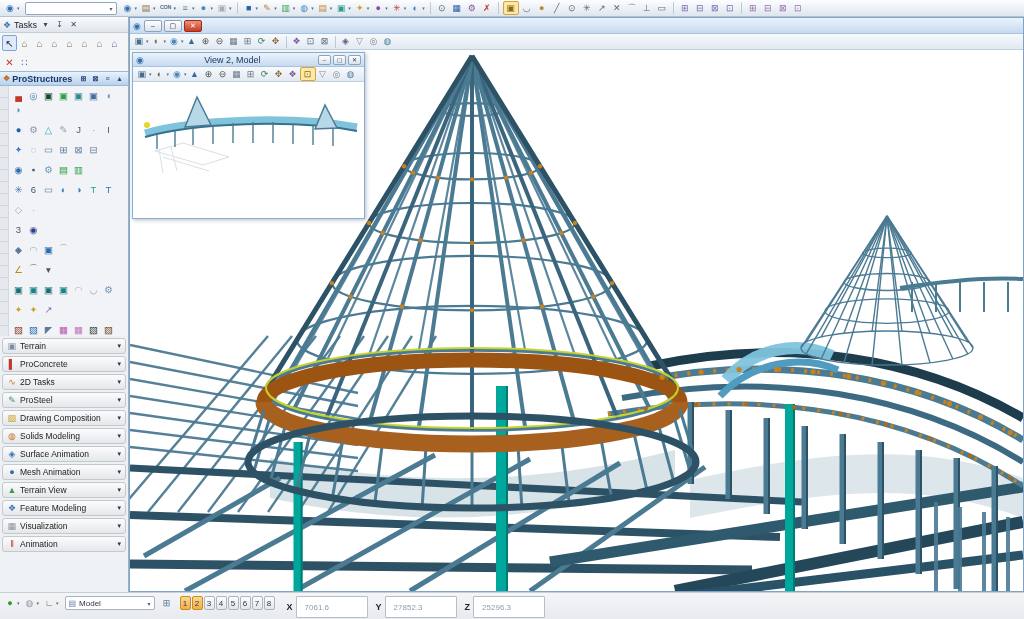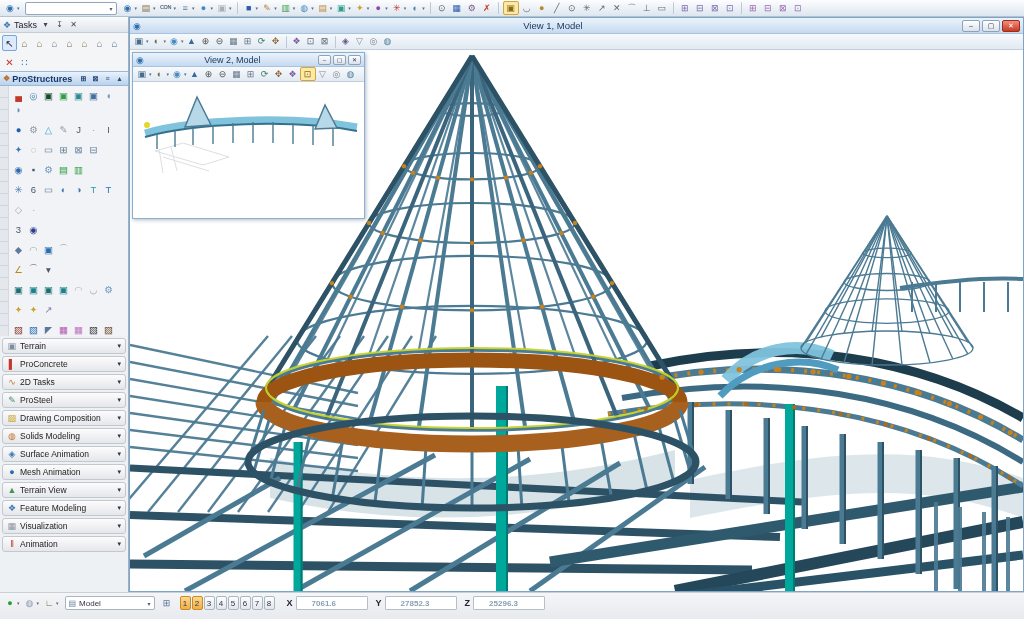--- a/index.html
+++ b/index.html
@@ -93,23 +93,23 @@
     gap:3px; padding:0 3px; margin:0 3px; }
   .scombo .g { color:#5a7a9a; font-size:8px; }
   .scombo::after { content:"▾"; margin-left:auto; font-size:6px; color:#49617c; }
   .vtg { display:flex; gap:1px; margin:0 4px; }
   .vtbtn { width:11px; height:14px; border:1px solid #aab6c2; border-radius:2px;
     background:linear-gradient(#fdfdfd,#e2e7ec); font-size:8px; color:#334;
     display:flex; align-items:center; justify-content:center; }
   .vtbtn.active { background:linear-gradient(#fcd98a,#f0ad4a); border-color:#c98a28; }
   .coord { display:flex; align-items:center; gap:3px; margin-left:6px;
     font-size:9px; font-weight:bold; color:#223; }
-  .cfield { width:72px; height:14px; background:#fff; border:1px solid #b6bfc9;
-    border-radius:1px; font-size:8px; font-weight:bold; color:#8ba0b4;
-    display:flex; align-items:center; padding:0 15px; }
+  .cfield { width:72px; height:22px; background:#fff; border:1px solid #b6bfc9;
+    border-radius:1px; font-size:8px; font-weight:normal; color:#8ba0b4;
+    display:flex; align-items:center; padding:0 8px; }
 </style>
 </head>
 <body>
 
 <div class="root">
 
   <div class="topbar">
     <span class="tbi caret">
         <span class="g" style="color:#2f6fb0">◉</span>
       </span>
@@ -338,21 +338,20 @@
         <span class="pg g" style="color: rgb(192, 57, 43);">‖</span>
         <span class="lbl">Animation</span>
         <span class="chev">▾</span>
       </div>
       </div>
   </div>
 
   <div class="view1">
     <div class="vtitle">
       <span class="vicn">◉</span>
-      <span class="ttl">View 1, Model</span>
       <span class="wbtns">
         <span class="wbtn">–</span>
         <span class="wbtn">▢</span>
         <span class="wbtn close">✕</span>
       </span>
     </div>
     <div class="vtoolbar">
         <span class="tbi caret">
           <span class="g" style="color: rgb(74, 109, 140);">▣</span>
         </span>

